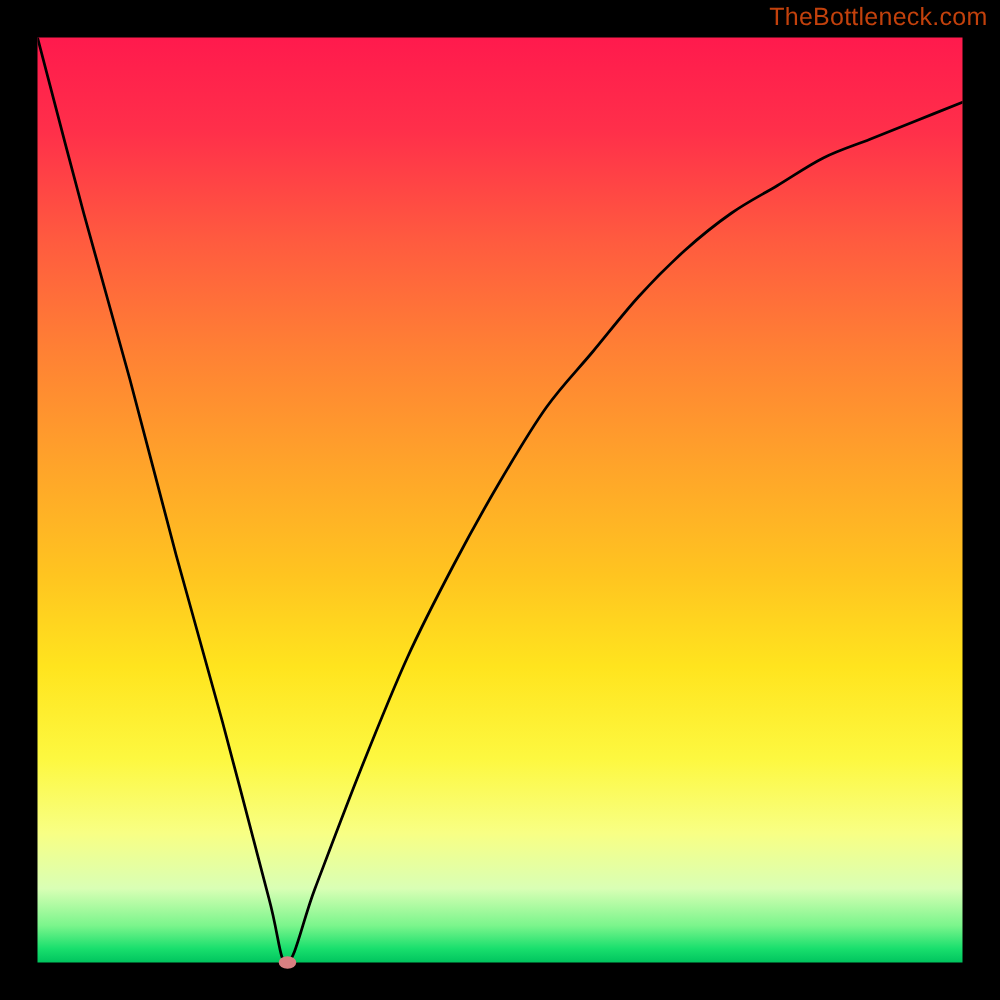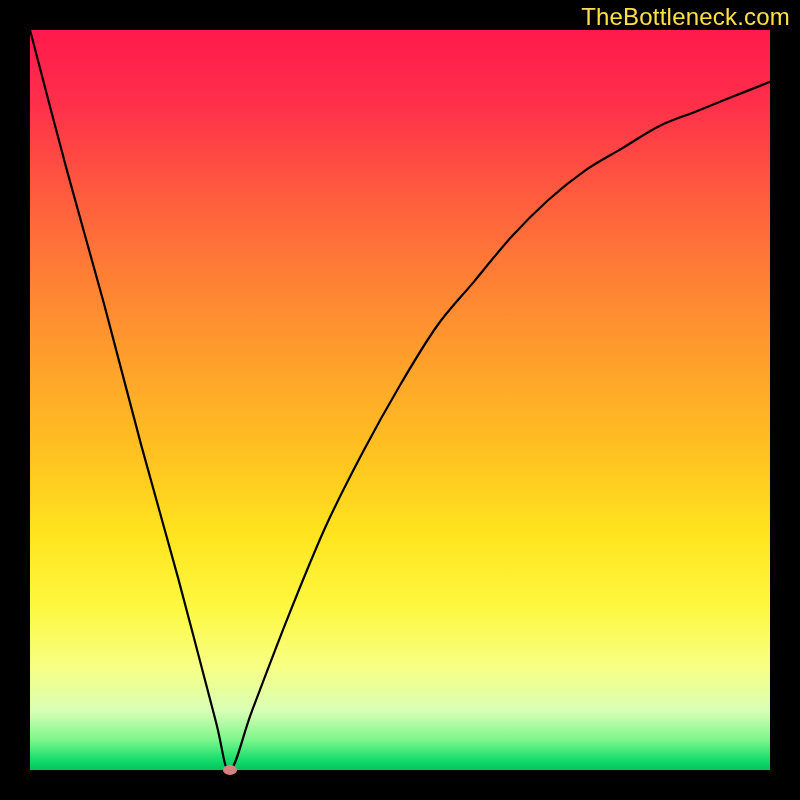--- a/index.html
+++ b/index.html
@@ -37,22 +37,22 @@
       #d9ffb5 92%,
       #7bf58c 96%,
       #19df6d 98.5%,
       #00c45e 100%
     );
   }
   .watermark {
     position: absolute;
     top: 3px;
     right: 10px;
-    color: #fde047;
-    font-size: 24px;
+    color: #c2410c;
+    font-size: 20px;
     font-weight: 500;
     letter-spacing: 0.2px;
     user-select: none;
   }
   svg.curve {
     position: absolute;
     left: 0;
     top: 0;
     width: 740px;
     height: 740px;

